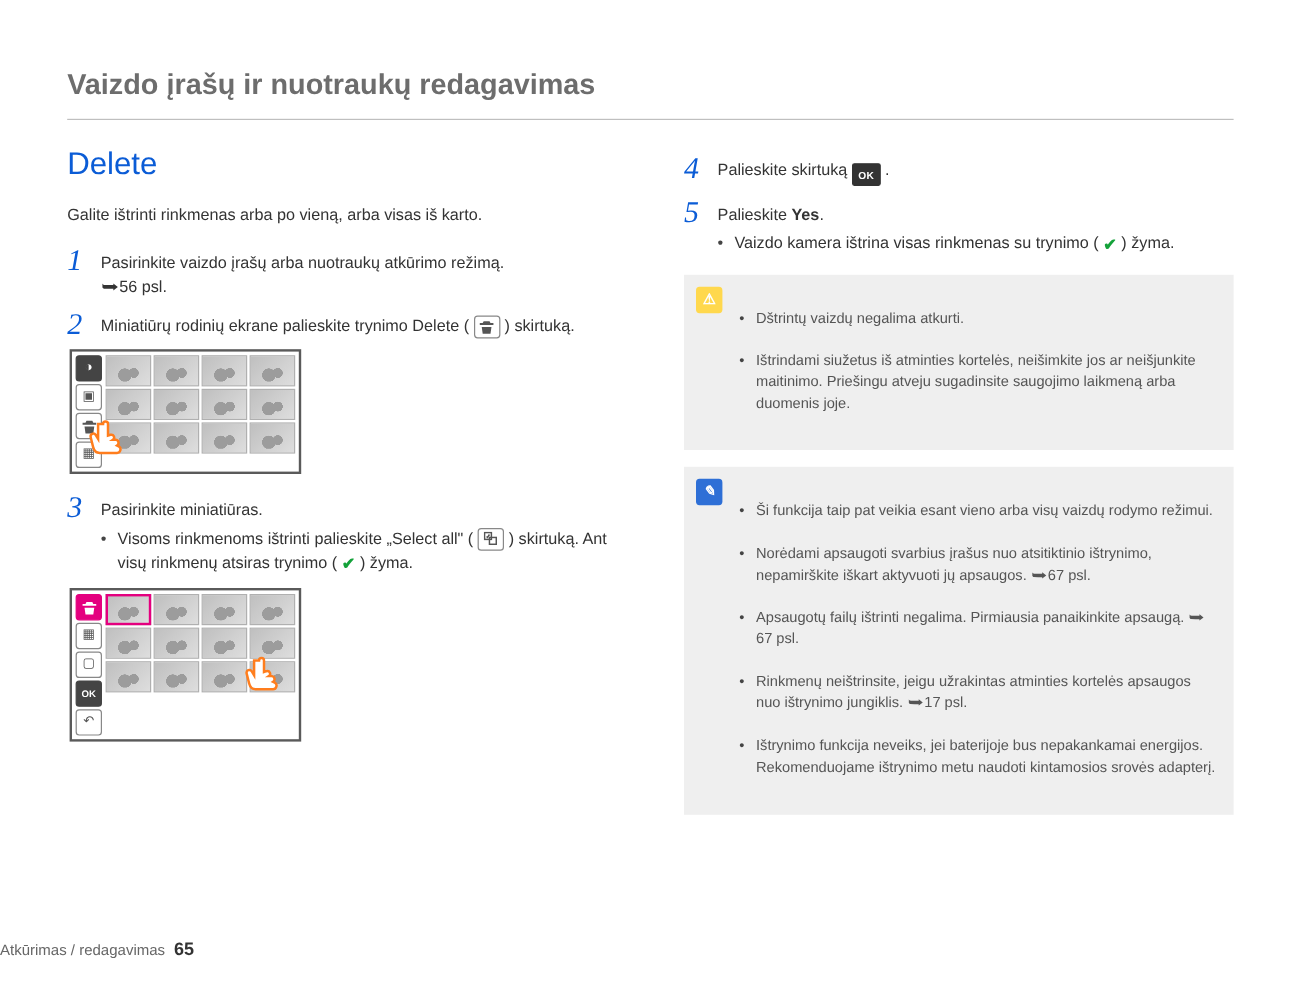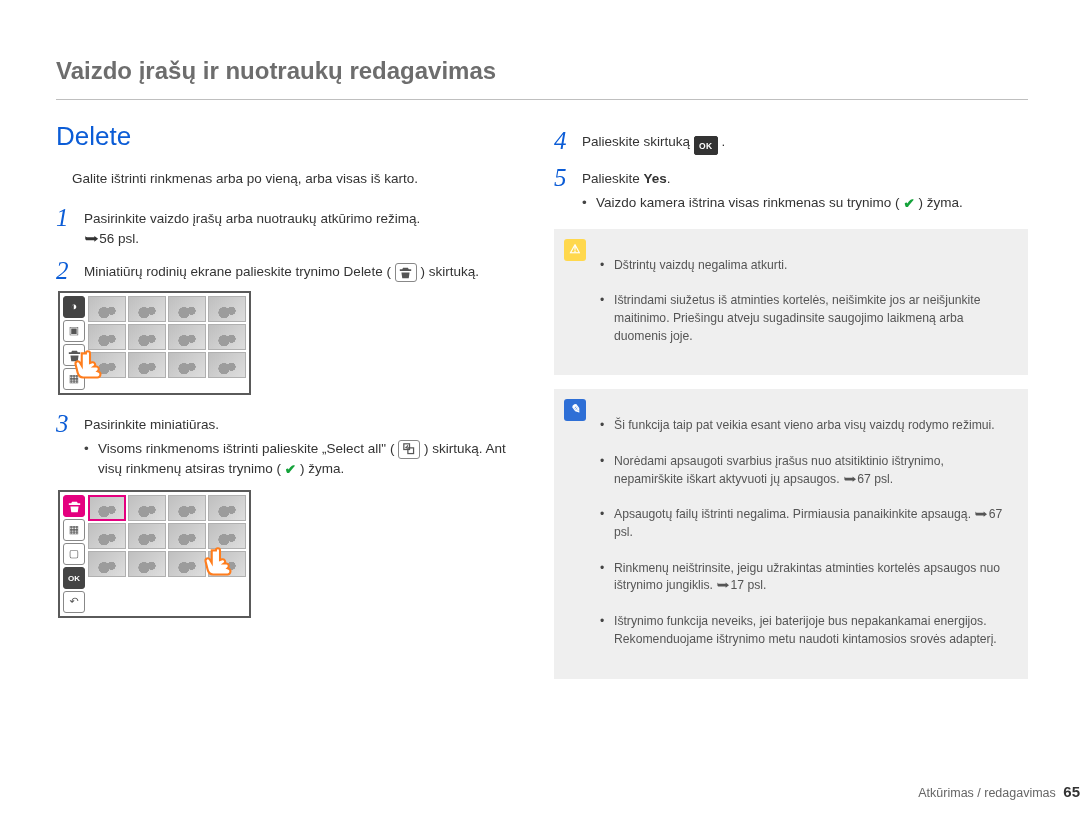--- a/index.html
+++ b/index.html
@@ -4,22 +4,22 @@
 <style>
   
   html,body{margin:0;padding:0;background:#fff;color:#333;
             font-family:Arial,Helvetica,sans-serif;font-size:13.5px;
             line-height:1.45;-webkit-font-smoothing:antialiased}
   .page{width:1080px;height:825px;box-sizing:border-box;
         padding:54px 52px 26px 56px;position:relative}
   .chapter-title{font-size:24px;font-weight:600;color:#6d6d6d;margin:0 0 10px}
   .rule{border:0;border-top:1px solid #bfbfbf;margin:0 0 18px}
   .section-title{font-size:26px;font-weight:400;color:#0b5cd6;margin:0 0 14px}
-  .intro{color:#333;margin:0 16px 16px}
-  .columns{display:flex;gap:28px}
+  .intro{color:#333;margin:0 0 16px}
+  .columns{display:flex;gap:44px}
   .col-left{width:470px}
   .col-right{flex:1}
   
   .step{display:flex;gap:10px;margin:10px 0 4px}
   .step-num{font-family:"Times New Roman",serif;font-style:italic;
             font-size:25px;line-height:1;color:#0b5cd6;min-width:18px}
   .step-body{padding-top:4px;flex:1}
   .bold{font-weight:700}
   
   .icon-chip{display:inline-flex;align-items:center;justify-content:center;
@@ -62,21 +62,21 @@
   .cell.sel{outline:2px solid #e4007f;outline-offset:-2px}
   
   .cell::after{content:"";position:absolute;inset:3px;
                background:radial-gradient(circle at 40% 70%,#9c9c9c 25%,transparent 26%),
                radial-gradient(circle at 65% 60%,#9c9c9c 18%,transparent 19%)}
   
   .hand{position:absolute;pointer-events:none}
   .hand svg{width:44px;height:44px}
   .thumb-wrap{position:relative}
   
-  .footer{position:absolute;left:0;right:0;bottom:22px;text-align:right;
+  .footer{position:absolute;left:0;right:0;bottom:22px;text-align:left;
           font-size:12.5px;color:#666}
   .pageno{font-weight:600;color:#333;font-size:15px;margin-left:4px}
   
   .chip-svg{width:13px;height:13px}
 </style>
 </head>
 <body>
 
 <div class="page">
 

